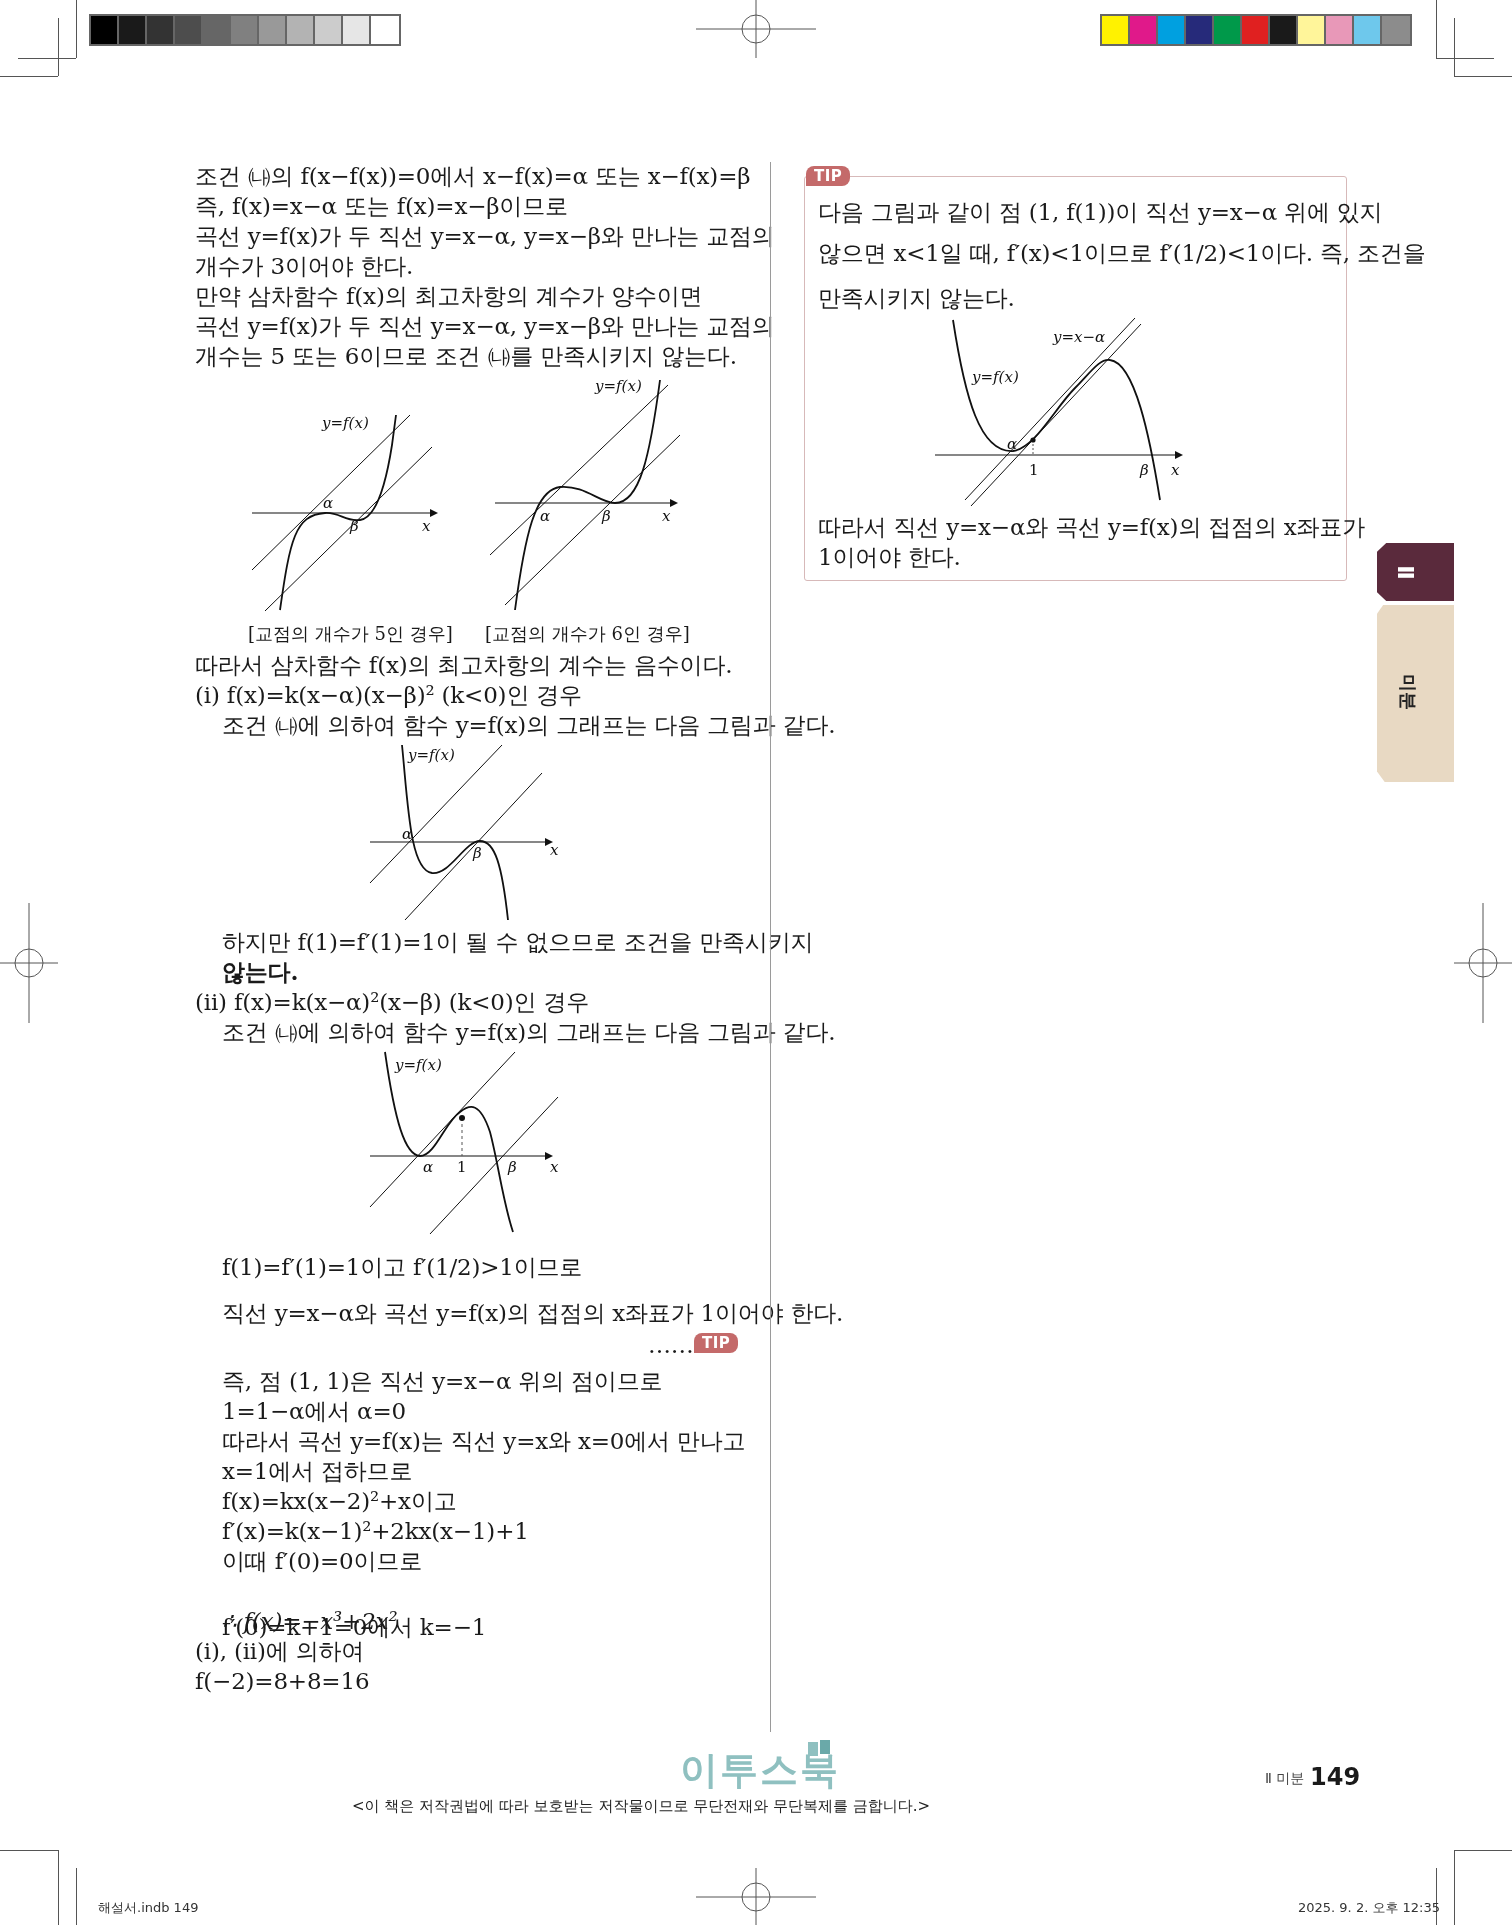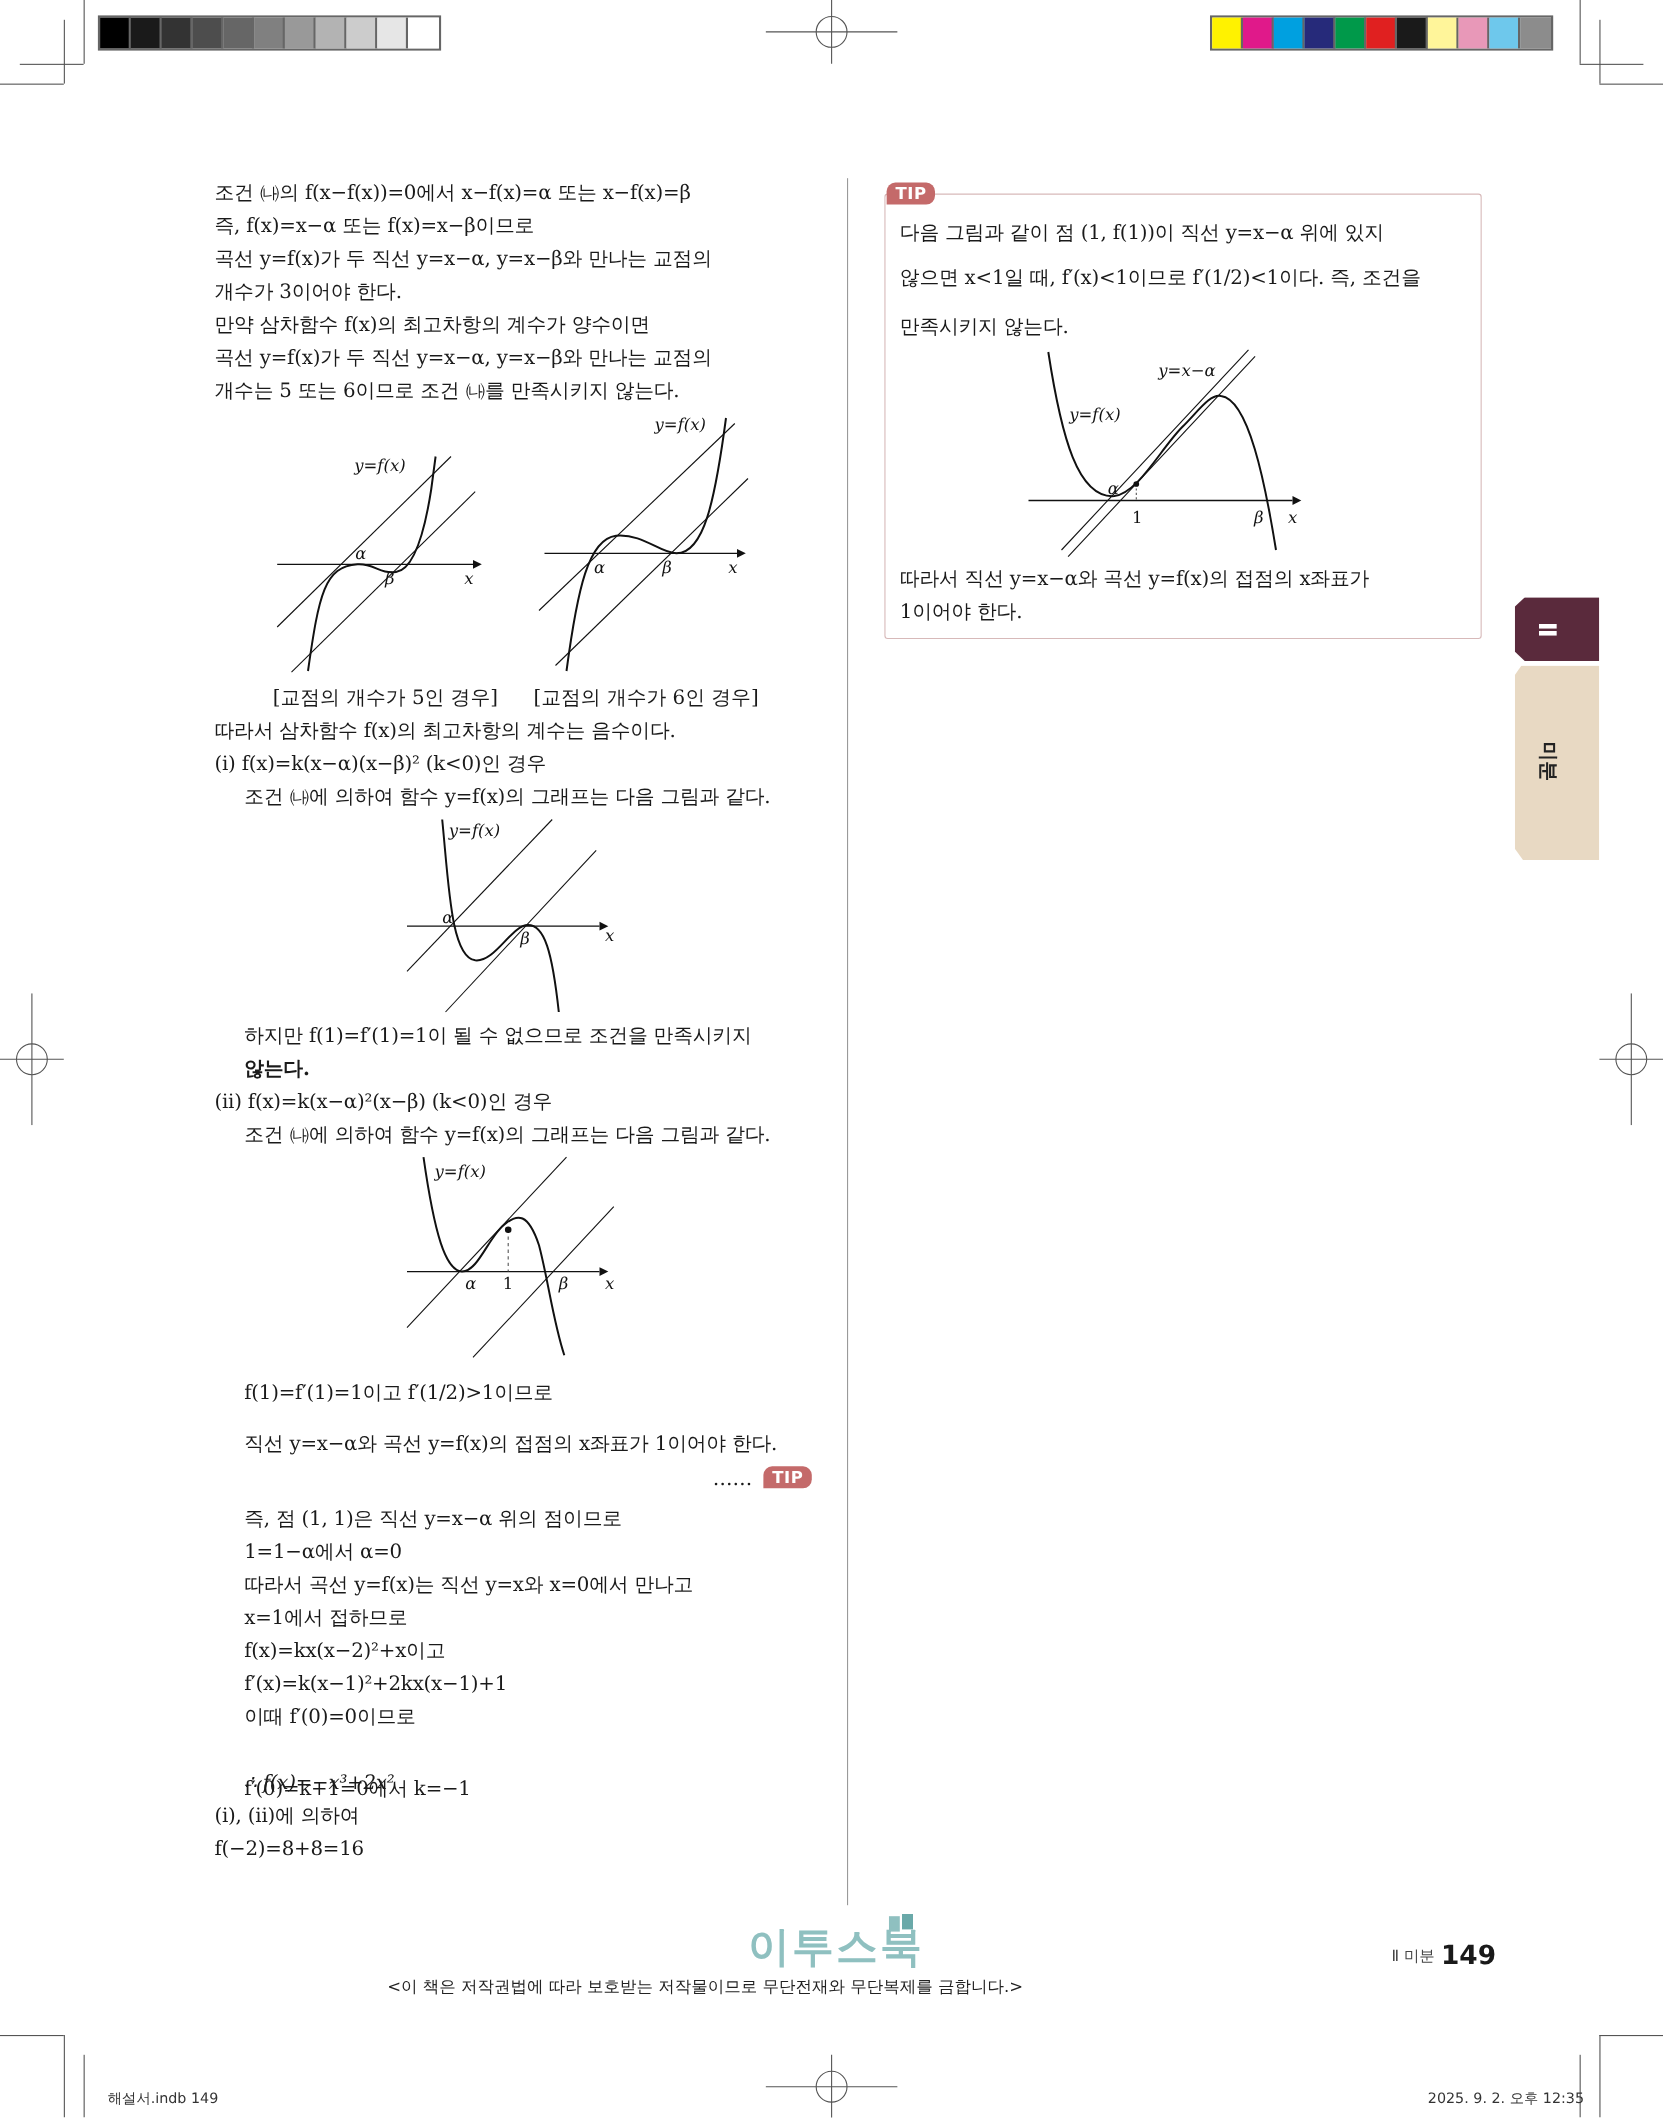--- a/index.html
+++ b/index.html
@@ -6,21 +6,21 @@
   body{width:1512px;height:1925px;position:relative;overflow:hidden;
        font-family:"DejaVu Serif","Liberation Serif",serif;color:#1a1a1a;}
   .abs{position:absolute;}
   
   .swatch-bar{position:absolute;top:14px;height:28px;display:flex;border:2px solid #666;}
   .swatch{width:28px;height:28px;border-right:2px solid #666;box-sizing:border-box;}
   .swatch:last-child{border-right:none;}
   .crop{position:absolute;background:#555;}
   .reg{position:absolute;}
   
-  .line{position:absolute;font-size:18px;line-height:30px;white-space:nowrap;letter-spacing:-0.2px;}
+  .line{position:absolute;font-size:23px;line-height:30px;white-space:nowrap;letter-spacing:-0.2px;}
   .caption{position:absolute;font-size:18px;white-space:nowrap;}
   .divider{position:absolute;left:770px;top:162px;width:1px;height:1570px;background:#9a9a9a;}
   .tip-box{position:absolute;left:804px;top:176px;width:543px;height:405px;border:1.5px solid #d7b9b9;border-radius:3px;box-sizing:border-box;}
   .tip-badge{position:absolute;background:#c46a6a;color:#fff;font-family:"DejaVu Sans",sans-serif;font-weight:bold;
              font-size:15px;padding:1px 8px;border-radius:8px 8px 8px 0;letter-spacing:0.5px;}
   .tab-dark{position:absolute;left:1377px;top:543px;width:77px;height:58px;background:#5a2a3c;
             clip-path:polygon(12% 0,100% 0,100% 100%,12% 100%,0 85%,0 15%);}
   .tab-light{position:absolute;left:1377px;top:605px;width:77px;height:177px;background:#e8d9c3;
              clip-path:polygon(8% 0,100% 0,100% 100%,10% 100%,0 94%,0 5%);}
   .tab-text{position:absolute;font-family:"DejaVu Sans",sans-serif;transform:rotate(90deg);transform-origin:center;}

